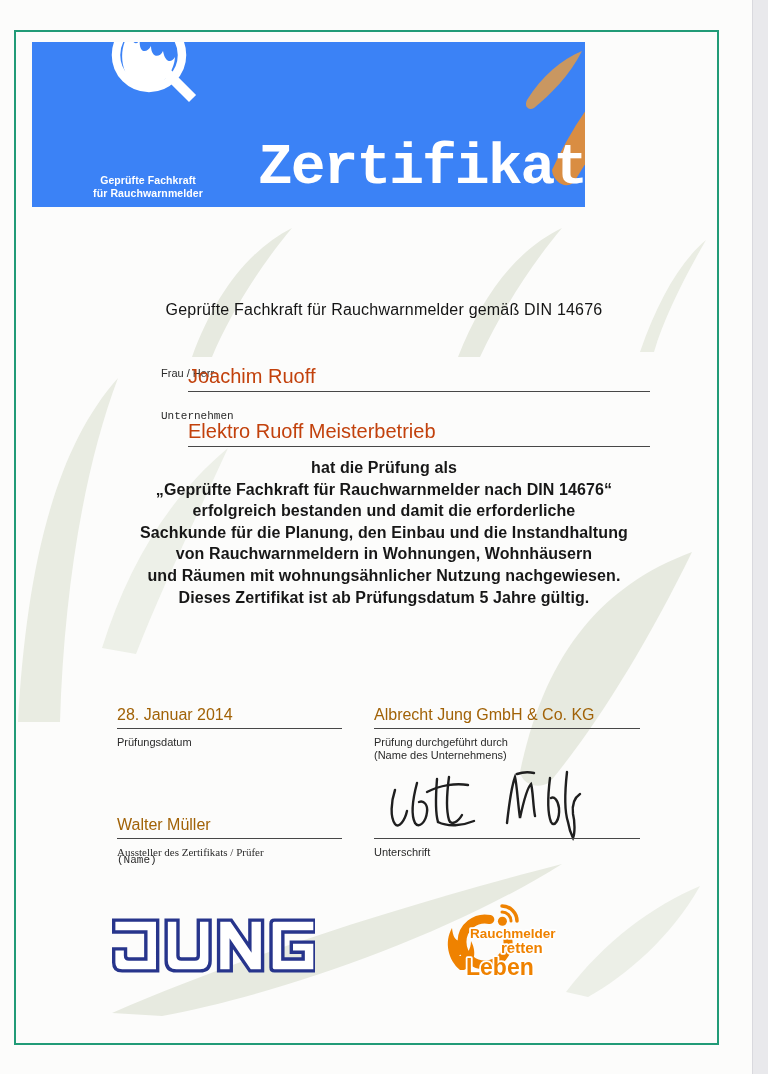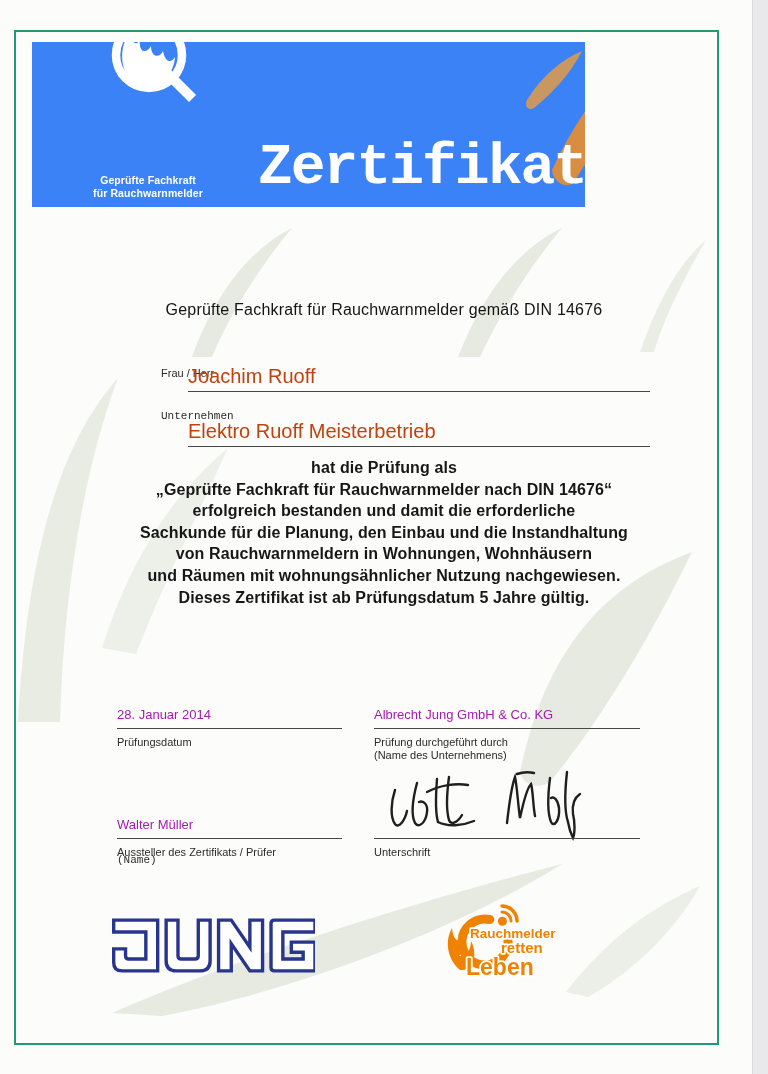--- a/index.html
+++ b/index.html
@@ -34,21 +34,21 @@
   .f-label{position:absolute;font-size:11px;color:#2b2b2b;padding-left:44px;}
   .f-value{
     position:absolute;left:188px;width:462px;height:29px;line-height:29px;
     font-size:20px;color:#c2410c;border-bottom:1.7px solid #474747;white-space:nowrap;
   }
   .body-block{
     position:absolute;left:24px;top:457px;width:720px;text-align:center;
     font-size:16px;font-weight:bold;color:#171717;line-height:21.6px;letter-spacing:0.1px;
   }
   .sig-value{
-    position:absolute;height:27px;line-height:27px;font-size:13px;color:#a21caf;
+    position:absolute;height:27px;line-height:27px;font-size:16px;color:#a16207;
     border-bottom:1.7px solid #474747;white-space:nowrap;
   }
   .sig-label{position:absolute;font-size:11px;color:#2b2b2b;line-height:13.5px;}
   .col-l{left:117px;width:225px;}
   .col-r{left:374px;width:266px;}
   .signature-svg{position:absolute;left:370px;top:770px;width:220px;height:72px;}
 
   
   .jung-logo{position:absolute;left:112px;top:918px;width:203px;height:55px;}
   .campaign-logo{position:absolute;left:438px;top:896px;width:128px;height:92px;}
@@ -113,21 +113,21 @@
   </div>
 
   <div class="sig-value col-l" style="top:701px;">28. Januar 2014</div>
   <span class="sig-label col-l" style="top:736px;">Prüfungsdatum</span>
 
   <div class="sig-value col-r" style="top:701px;">Albrecht Jung GmbH &amp; Co. KG</div>
   <span class="sig-label col-r" style="top:736px;">Prüfung durchgeführt durch</span>
   <span class="sig-label col-r" style="top:749px;">(Name des Unternehmens)</span>
 
   <div class="sig-value col-l" style="top:811px;">Walter Müller</div>
-  <span class="sig-label col-l" style="top:846px;">Aussteller des Zertifikats / Prüfer</span>
+  <span class="sig-label col-l" style="top:846px;font-family:Liberation Serif, serif;">Aussteller des Zertifikats / Prüfer</span>
   <span class="sig-label col-l" style="top:854px;font-family:Liberation Mono, monospace;">(Name)</span>
 
   <svg class="signature-svg" viewBox="0 0 220 72" aria-hidden="true">
     <g fill="none" stroke="#1f1f1f" stroke-width="2.4" stroke-linecap="round">
       <path d="M25,20 C21,32 20,47 25,54 C29,59 35,50 37,41"></path>
       <path d="M47,13 C43,28 41,45 45,53 C49,59 56,52 57,42 C58,35 54,30 49,32"></path>
       <path d="M67,9 C66,22 65,42 68,52"></path>
       <path d="M79,7 C77,22 76,40 79,50 C81,56 88,52 92,45"></path>
       <path d="M57,22 C70,15 86,13 98,15"></path>
       <path d="M68,52 C78,57 92,56 104,51"></path>

